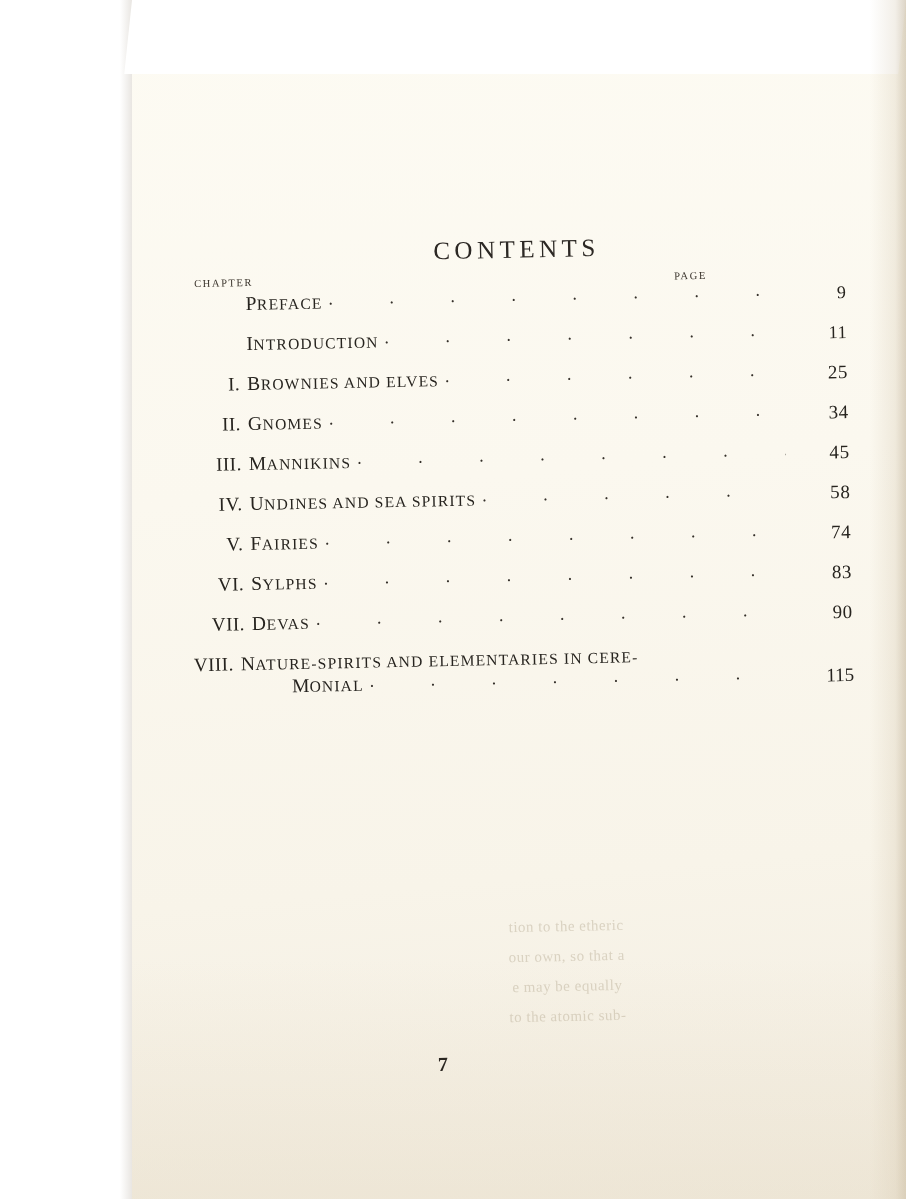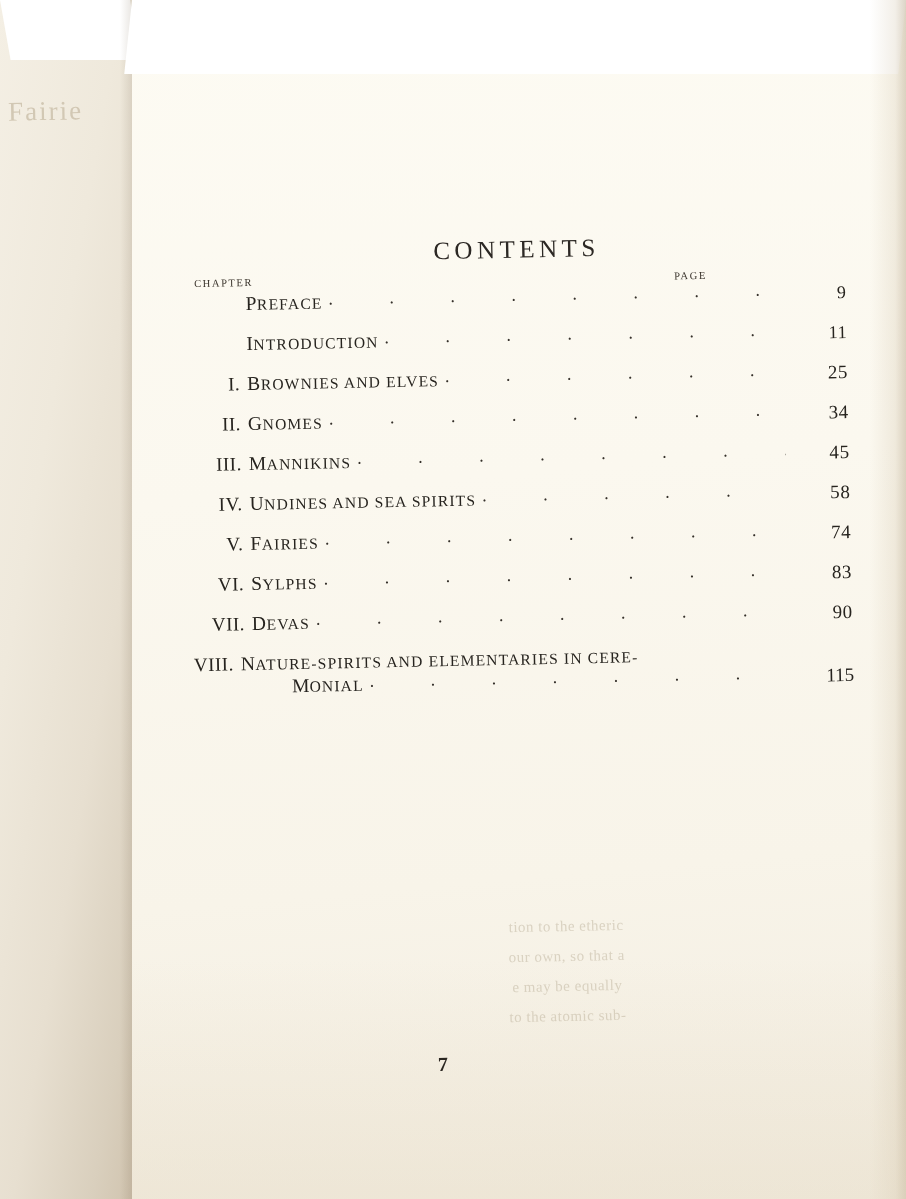--- a/index.html
+++ b/index.html
@@ -198,24 +198,20 @@
     font-weight: bold;
     color: #2b2722;
     transform: rotate(-1deg);
   }
 </style>
 </head>
 <body>
 
 <div id="page">
 
-  <div class="left-page">
-    <div class="left-page-top"></div>
-    <div class="left-ghost-text">Fairie</div>
-  </div>
   <div class="gutter-shadow"></div>
 
   <div class="right-page">
     <div class="page-top-white"></div>
     <div class="page-edge-right"></div>
     <div class="page-bottom-shade"></div>
 
     <div class="showthrough">
       <div>tion to the etheric</div>
       <div>our own, so that a</div>

